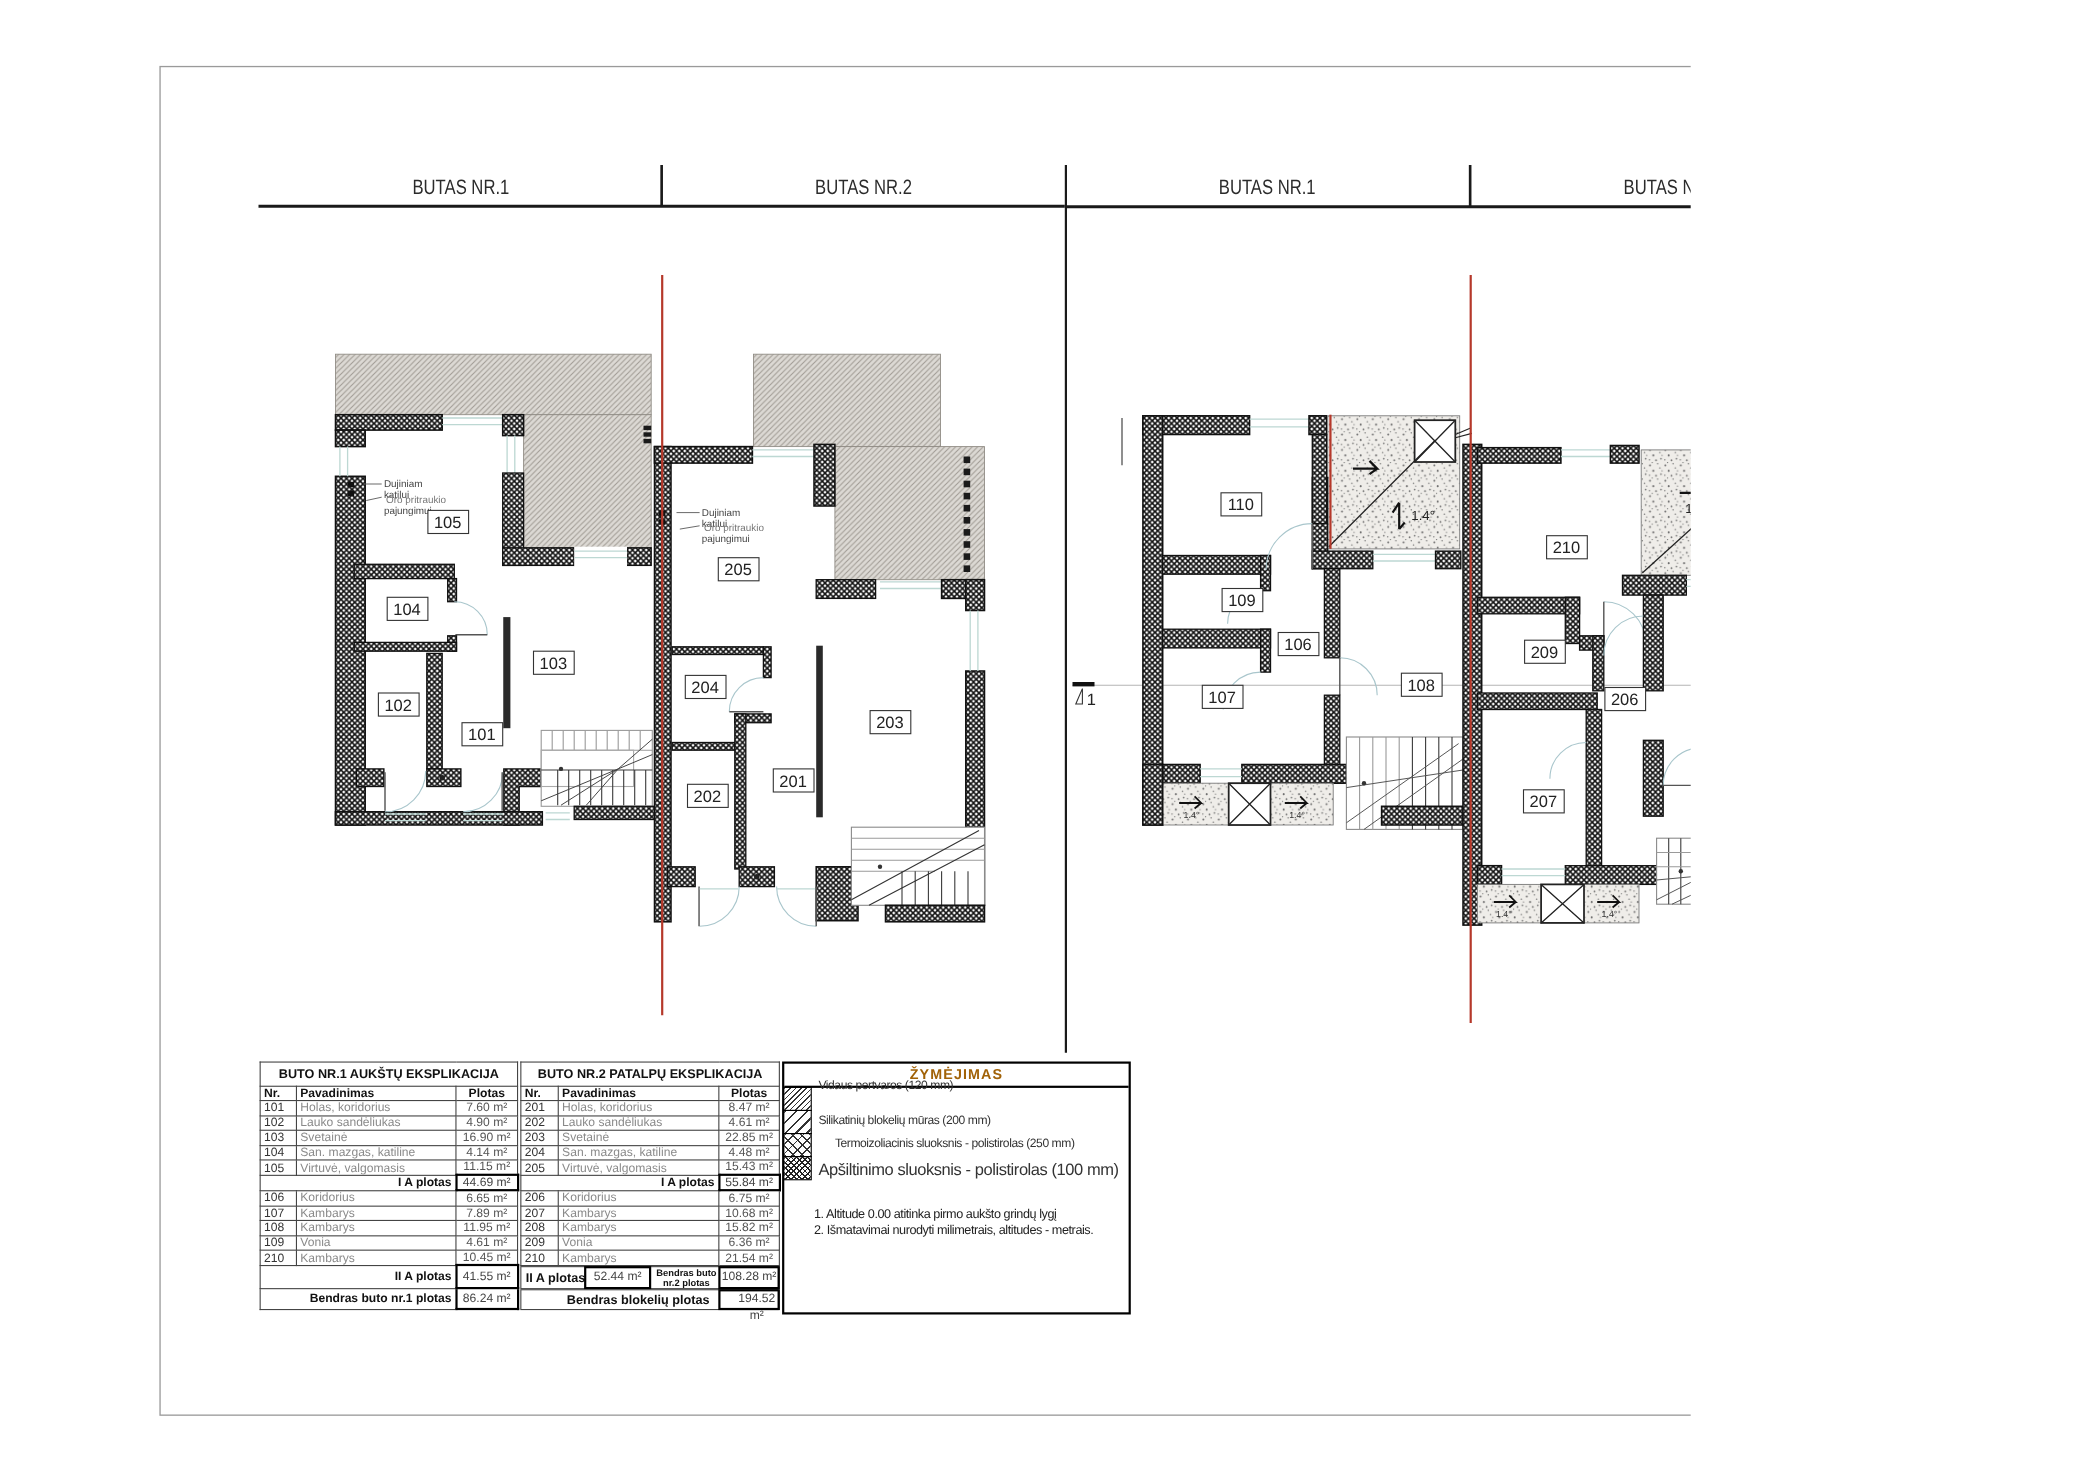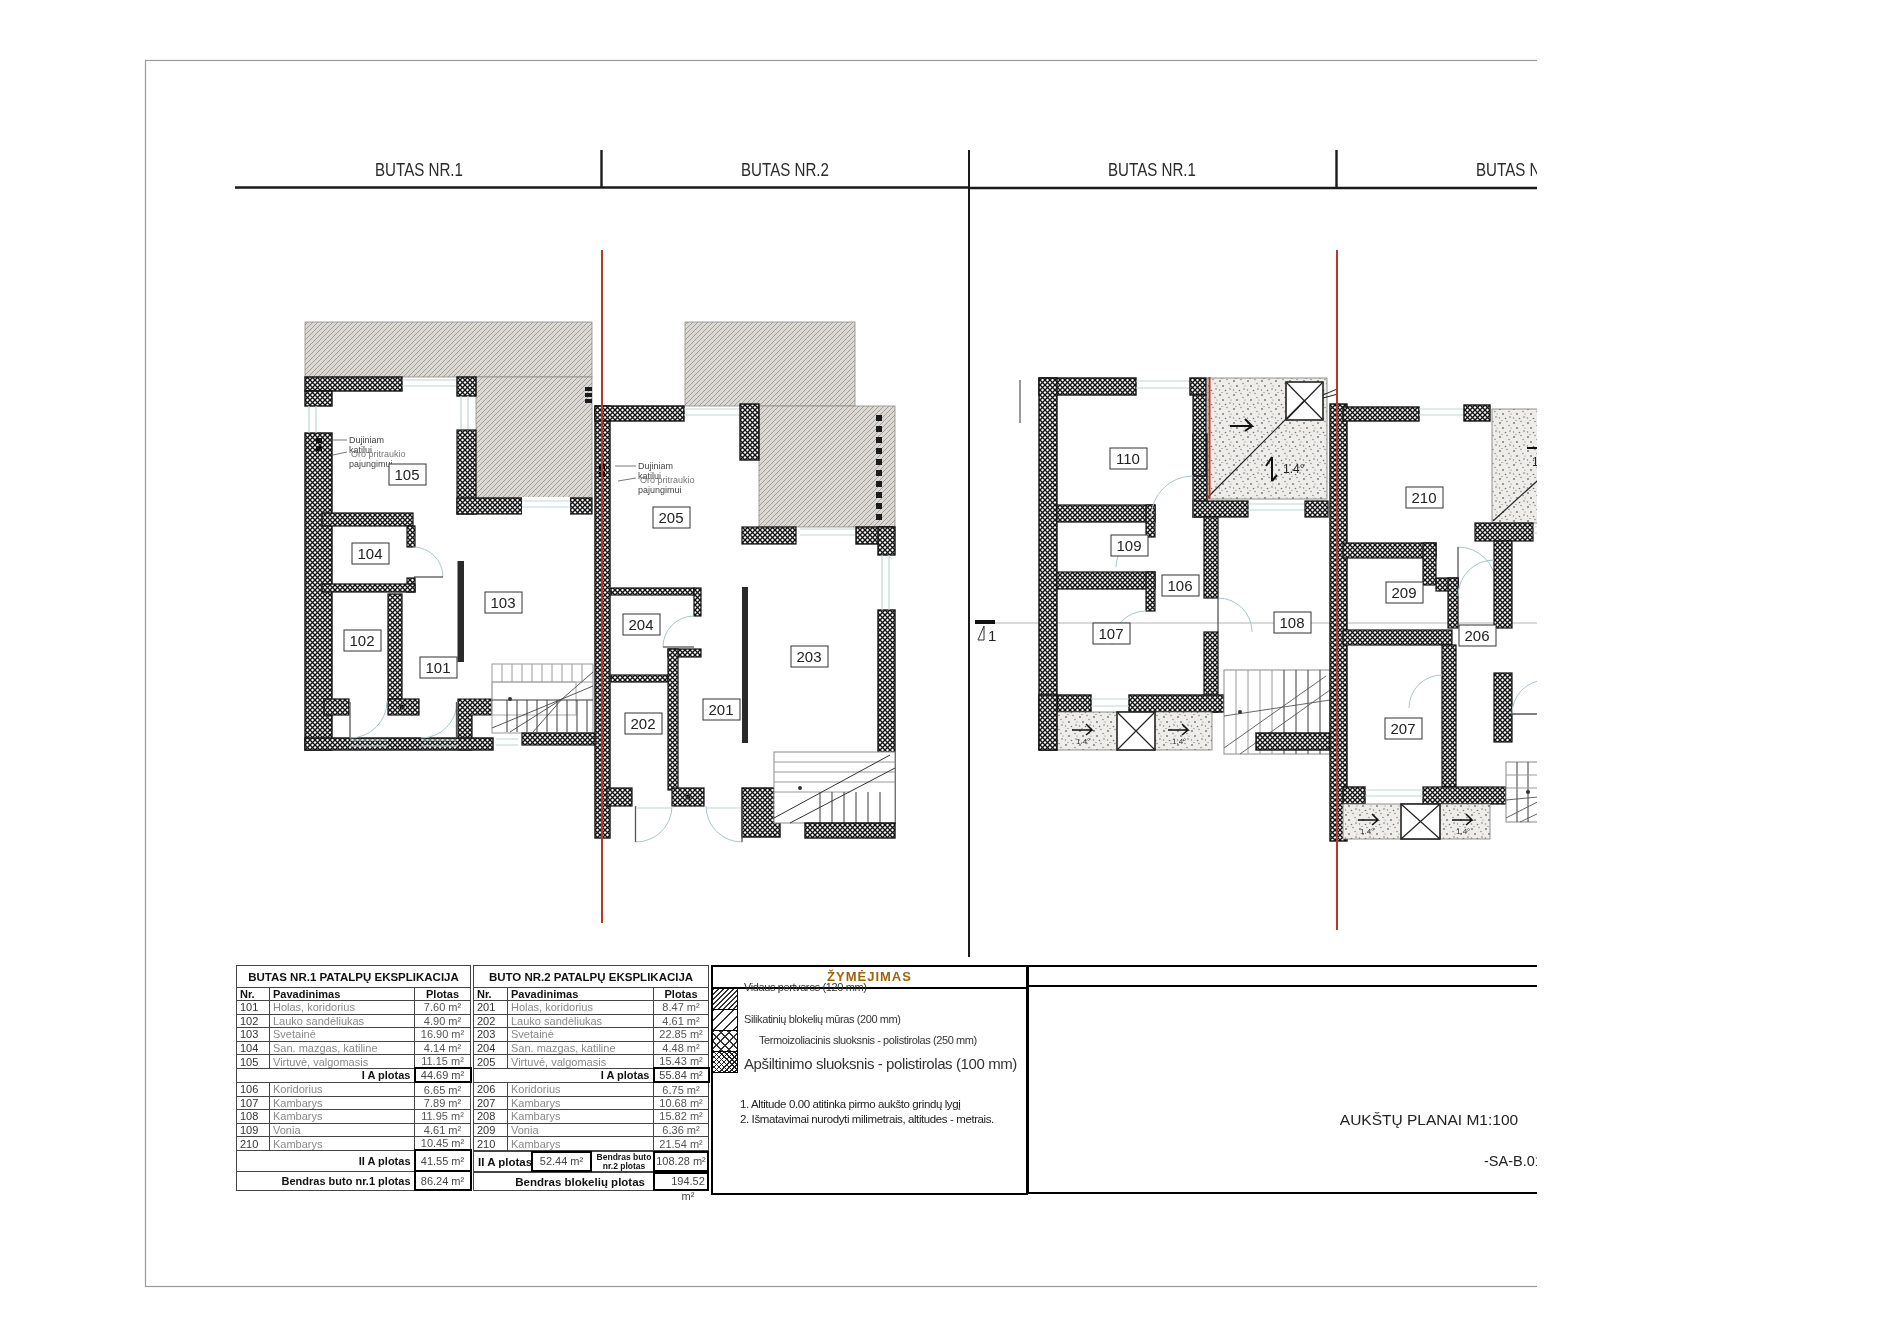--- a/index.html
+++ b/index.html
@@ -546,21 +546,21 @@
 </style>
 
 <table class="tbl" style="left:236px;top:965px;width:234px;">
 <colgroup>
         <col style="width:33px">
         <col style="width:145px">
         <col style="width:56px">
       </colgroup>
 <tbody>
         <tr style="height:22px">
-          <td colspan="3" class="tt">BUTAS NR.1 PATALPŲ EKSPLIKACIJA</td>
+          <td colspan="3" class="tt">BUTO NR.1 AUKŠTŲ EKSPLIKACIJA</td>
         </tr>
 <tr style="height:13px">
           <td class="ch">Nr.</td>
           <td class="ch">Pavadinimas</td>
           <td class="ch" style="text-align:center">Plotas</td>
         </tr>
 <tr style="height:13.6px">
           <td>101</td>
           <td class="nm">Holas, koridorius</td>
           <td class="vl">7.60 m²</td>
@@ -721,21 +721,14 @@
 <div style="position:absolute;left:-1px;top:63px;width:24px;height:20px;border:1px solid #000;background:repeating-linear-gradient(135deg,#333 0 1.2px,transparent 1.2px 6px),repeating-linear-gradient(45deg,#333 0 1.2px,#fff 1.2px 6px);"></div>
 <div style="position:absolute;left:46px;top:67px;font-size:11px;letter-spacing:-0.4px;color:#333;">Termoizoliacinis sluoksnis - polistirolas  (250 mm)</div>
 
 <div style="position:absolute;left:-1px;top:84px;width:24px;height:20px;border:1px solid #000;background:repeating-linear-gradient(135deg,#222 0 1.1px,transparent 1.1px 3.6px),repeating-linear-gradient(45deg,#222 0 1.1px,#fff 1.1px 3.6px);"></div>
 <div style="position:absolute;left:31px;top:88px;font-size:15px;letter-spacing:-0.4px;color:#333;">Apšiltinimo sluoksnis - polistirolas  (100 mm)</div>
 
 <div style="position:absolute;left:27px;top:131px;font-size:11.5px;letter-spacing:-0.4px;color:#222;">1.  Altitude  0.00 atitinka pirmo aukšto grindų lygį</div>
 <div style="position:absolute;left:27px;top:146px;font-size:11.5px;letter-spacing:-0.4px;color:#222;">2. Išmatavimai nurodyti milimetrais, altitudes - metrais.</div>
 </div>
 
-<div class="box" style="left:1027px;top:965px;width:674px;height:225px;border-width:2.5px;">
-<div style="border-bottom:2px solid #000;height:18px;"></div>
-
-<div style="position:absolute;left:260px;top:144px;width:280px;text-align:center;font-size:15.5px;color:#222;">AUKŠTŲ PLANAI M1:100</div>
-
-<div style="position:absolute;left:455px;top:186px;font-size:14.5px;color:#222;">-SA-B.01</div>
+
 </div>
 
-</div>
-
 </body></html>

